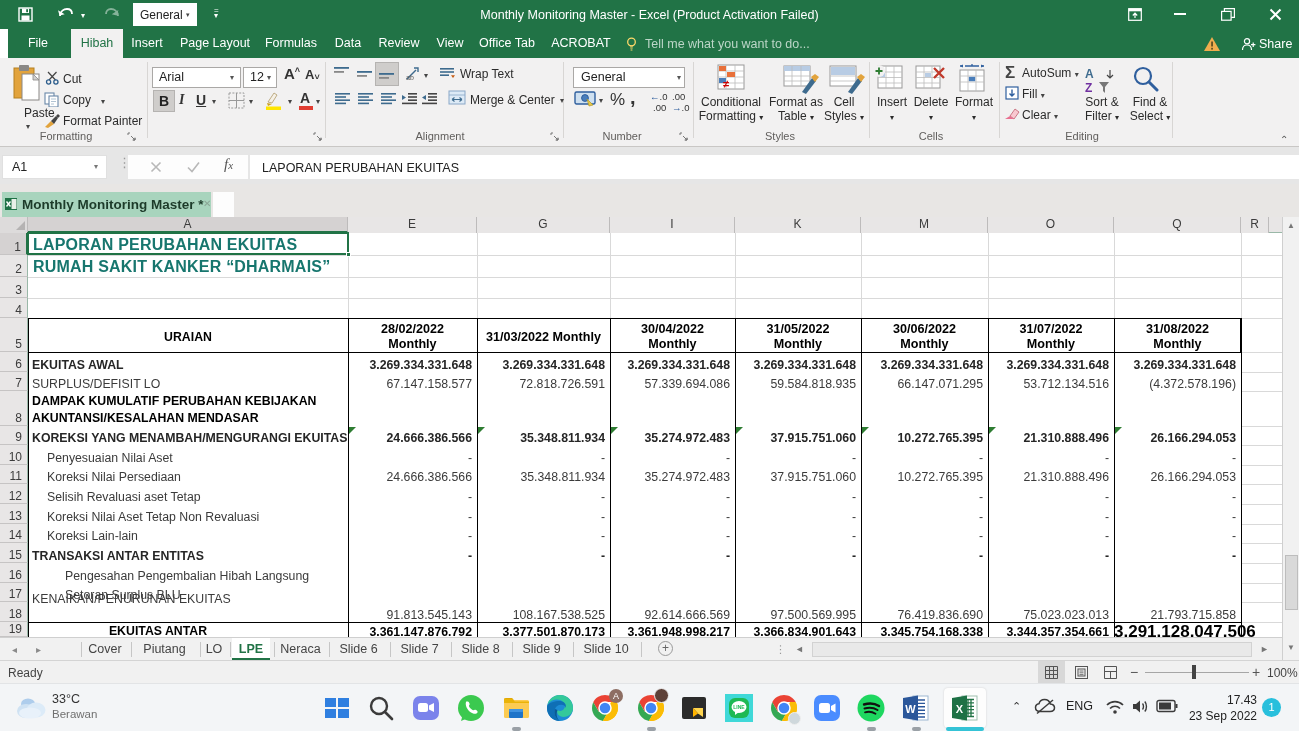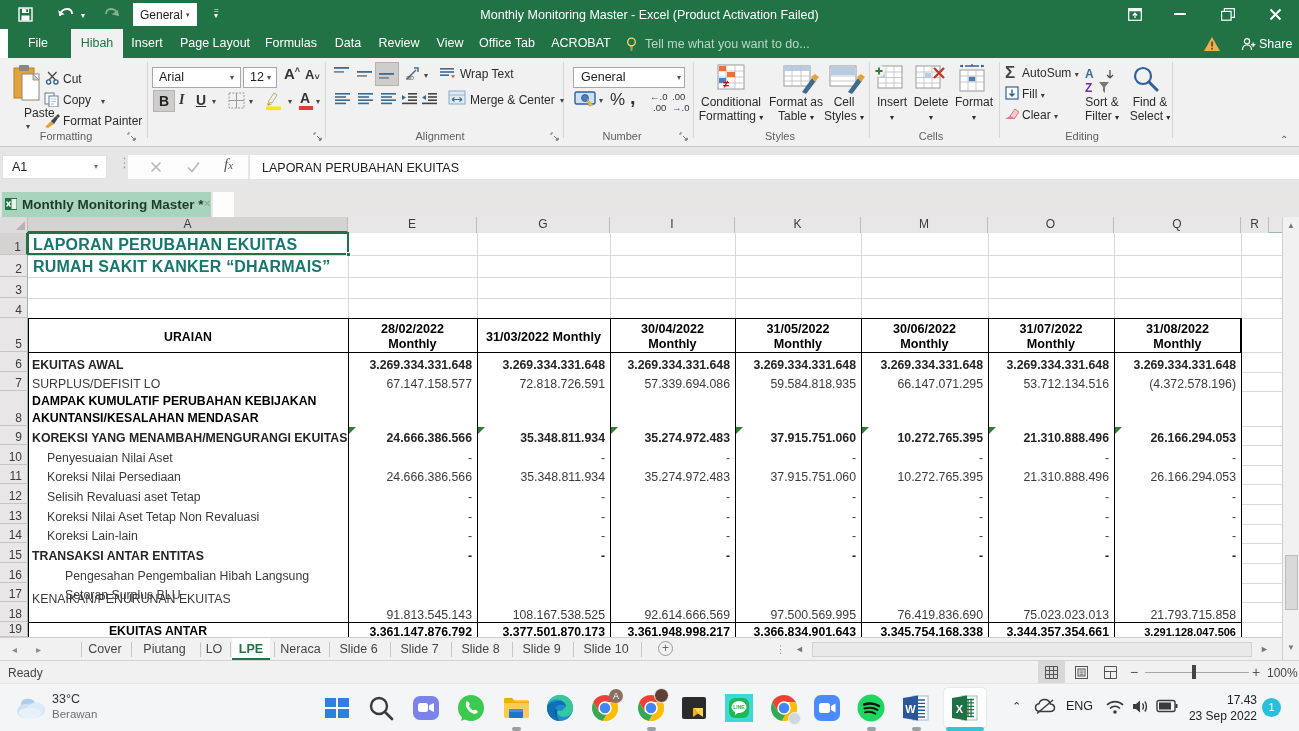--- a/index.html
+++ b/index.html
@@ -519,21 +519,21 @@
 <div class="abs" style="left:735px;top:388px;width:126px;height:20px;line-height:20px;font-size:12.3px;font-weight:normal;color:#3b3b3b;padding:0 5px 0 0;text-align:right;white-space:nowrap;overflow:hidden;">97.500.569.995</div>
 <div class="abs" style="left:861px;top:388px;width:127px;height:20px;line-height:20px;font-size:12.3px;font-weight:normal;color:#3b3b3b;padding:0 5px 0 0;text-align:right;white-space:nowrap;overflow:hidden;">76.419.836.690</div>
 <div class="abs" style="left:988px;top:388px;width:126px;height:20px;line-height:20px;font-size:12.3px;font-weight:normal;color:#3b3b3b;padding:0 5px 0 0;text-align:right;white-space:nowrap;overflow:hidden;">75.023.023.013</div>
 <div class="abs" style="left:1114px;top:388px;width:127px;height:20px;line-height:20px;font-size:12.3px;font-weight:normal;color:#3b3b3b;padding:0 5px 0 0;text-align:right;white-space:nowrap;overflow:hidden;">21.793.715.858</div>
 <div class="abs" style="left:348px;top:407px;width:129px;height:12px;line-height:16px;font-size:12.3px;font-weight:bold;color:#000;text-align:right;padding-right:5px;">3.361.147.876.792</div>
 <div class="abs" style="left:477px;top:407px;width:133px;height:12px;line-height:16px;font-size:12.3px;font-weight:bold;color:#000;text-align:right;padding-right:5px;">3.377.501.870.173</div>
 <div class="abs" style="left:610px;top:407px;width:125px;height:12px;line-height:16px;font-size:12.3px;font-weight:bold;color:#000;text-align:right;padding-right:5px;">3.361.948.998.217</div>
 <div class="abs" style="left:735px;top:407px;width:126px;height:12px;line-height:16px;font-size:12.3px;font-weight:bold;color:#000;text-align:right;padding-right:5px;">3.366.834.901.643</div>
 <div class="abs" style="left:861px;top:407px;width:127px;height:12px;line-height:16px;font-size:12.3px;font-weight:bold;color:#000;text-align:right;padding-right:5px;">3.345.754.168.338</div>
 <div class="abs" style="left:988px;top:407px;width:126px;height:12px;line-height:16px;font-size:12.3px;font-weight:bold;color:#000;text-align:right;padding-right:5px;">3.344.357.354.661</div>
-<div class="abs" style="left:1114px;top:407px;width:127px;height:12px;line-height:16px;font-size:11px;font-weight:bold;color:#000;text-align:right;padding-right:5px;">3.291.128.047.506</div>
+<div class="abs" style="left:1114px;top:407px;width:127px;height:12px;line-height:16px;font-size:17px;font-weight:bold;color:#000;padding-right:5px;">3.291.128.047.506</div>
 </div>
 <div class="abs" style="left:1282px;top:217px;width:17px;height:443px;background:#f1f1f1;border-left:1px solid #cfcfcf;">
 <div class="abs" style="left:4px;top:4px;font-size:8px;color:#777;">▲</div>
 <div class="abs" style="left:4px;top:426px;font-size:8px;color:#777;">▼</div>
 <div class="abs" style="left:2px;top:338px;width:13px;height:55px;background:#d9d9d9;border:1px solid #bdbdbd;"></div>
 </div>
 <div class="abs" style="left:0;top:637px;width:1282px;height:23px;background:#f1f1f1;border-top:1px solid #cfcfcf;">
 <div class="abs" style="left:12px;top:6px;font-size:10px;color:#8a8a8a;">◂</div>
 <div class="abs" style="left:36px;top:6px;font-size:10px;color:#8a8a8a;">▸</div>
 <div class="abs" style="left:83px;top:4px;width:44px;font-size:12.5px;color:#444;text-align:center;">Cover</div>

